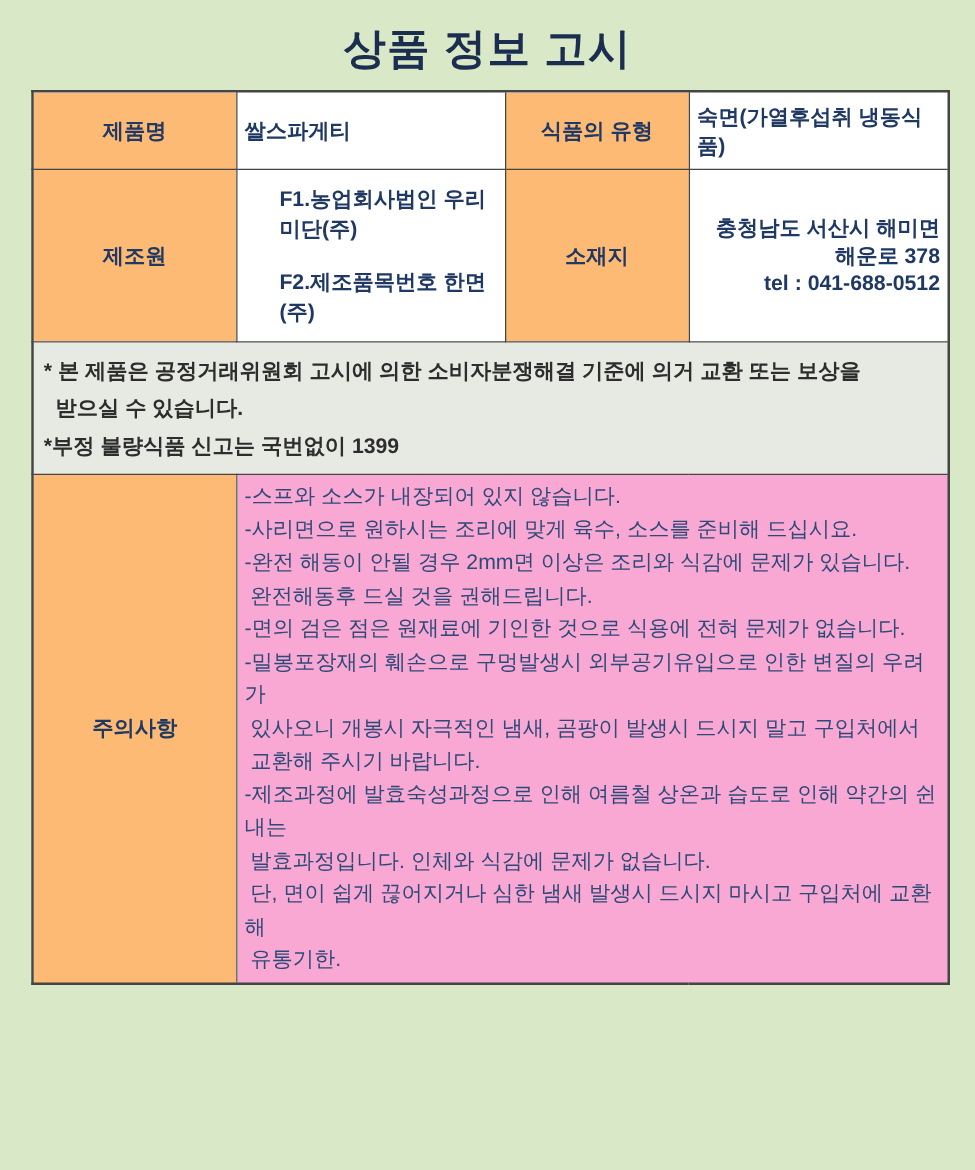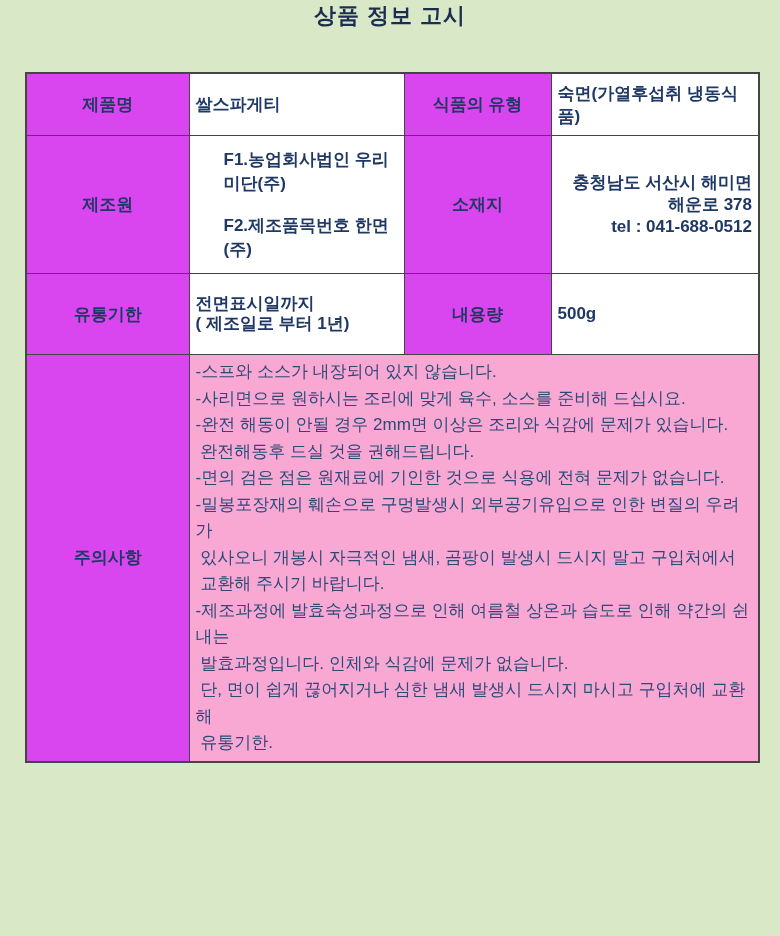--- a/index.html
+++ b/index.html
@@ -9,46 +9,46 @@
   body {
     width: 780px;
     height: 936px;
     background: #d9e8c6;
     font-family: "Liberation Sans", sans-serif;
     position: relative;
     overflow: hidden;
   }
   .page-title {
     position: absolute;
-    top: 1px;
+    top: 16px;
     left: 0;
     width: 780px;
     text-align: center;
-    font-size: 22px;
+    font-size: 34px;
     font-weight: bold;
     color: #1c2e50;
     letter-spacing: 1px;
   }
   table.info-table {
     position: absolute;
     left: 25px;
     top: 72px;
     width: 733px;
     border-collapse: collapse;
     table-layout: fixed;
     background: #ffffff;
     border: 2px solid #454545;
   }
   .info-table th, .info-table td {
     border: 1.5px solid #454545;
     overflow: hidden;
     vertical-align: middle;
   }
   .info-table th.label {
-    background: #d946ef;
+    background: #fdba74;
     color: #1f3864;
     font-weight: bold;
     font-size: 17px;
     text-align: center;
     padding: 16px 2px;
   }
   .info-table td.value {
     background: #ffffff;
     color: #1f3864;
     font-weight: bold;
@@ -123,33 +123,31 @@
       <div>F2.제조품목번호 한면(주)</div>
     </td>
     <th class="label">소재지</th>
     <td class="value addr">
       <div>충청남도 서산시 해미면</div>
       <div>해운로 378</div>
       <div>tel : 041-688-0512</div>
     </td>
   </tr>
 
-  <tr class="r3">
-    <th class="label">유통기한</th>
-    <td class="value tight">
-      <div>전면표시일까지</div>
-      <div>( 제조일로 부터 1년)</div>
-    </td>
-    <th class="label">내용량</th>
-    <td class="value">500g</td>
-  </tr>
 
 
 
 
+  <tr class="r-notice">
+    <td class="notice-cell" colspan="4">
+      <div>* 본 제품은 공정거래위원회 고시에 의한 소비자분쟁해결 기준에 의거 교환 또는 보상을</div>
+      <div>  받으실 수 있습니다.</div>
+      <div>*부정 불량식품 신고는 국번없이 1399</div>
+    </td>
+  </tr>
 
   <tr class="r-caution">
     <th class="label">주의사항</th>
     <td class="caution-cell" colspan="3">
       <div>-스프와 소스가 내장되어 있지 않습니다.</div>
       <div>-사리면으로 원하시는 조리에 맞게 육수, 소스를 준비해 드십시요.</div>
       <div>-완전 해동이 안될 경우 2mm면 이상은 조리와 식감에 문제가 있습니다.</div>
       <div> 완전해동후 드실 것을 권해드립니다.</div>
       <div>-면의 검은 점은 원재료에 기인한 것으로 식용에 전혀 문제가 없습니다.</div>
       <div>-밀봉포장재의 훼손으로 구멍발생시 외부공기유입으로 인한 변질의 우려가</div>

